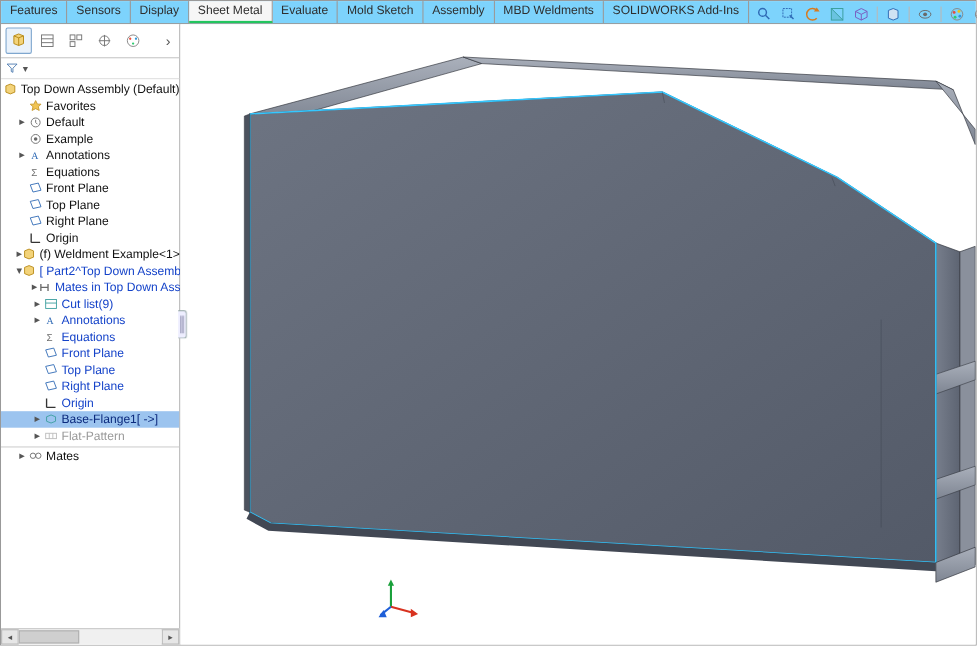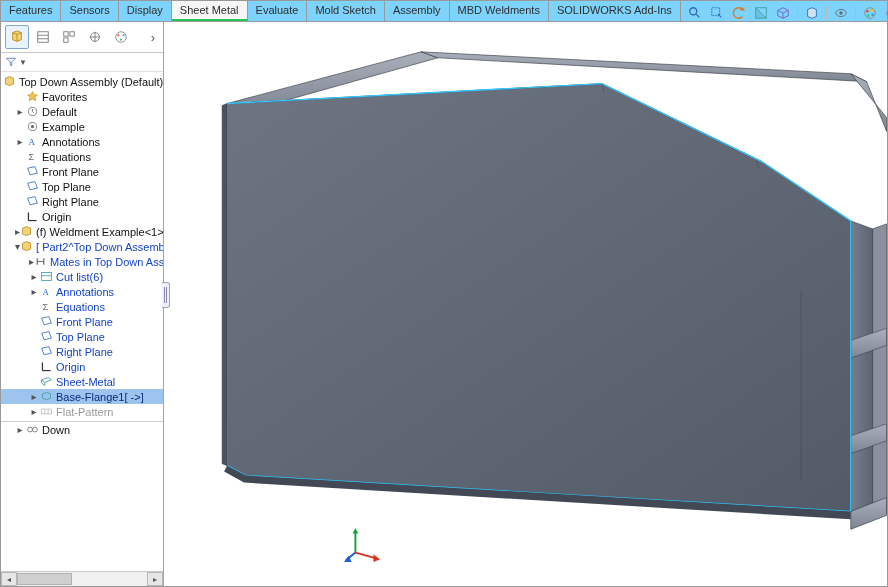--- a/index.html
+++ b/index.html
@@ -302,21 +302,21 @@
             <span class="lbl">Mates in Top Down Assembly</span>
           </div>
         <div class="node indent-2 blue">
             <span class="exp">▸</span>
             <span class="nico c-teal">
               <svg viewBox="0 0 16 16">
                 <rect x="2" y="3" width="12" height="10" fill="none" stroke="currentColor"></rect>
                 <line x1="2" y1="7" x2="14" y2="7" stroke="currentColor"></line>
               </svg>
             </span>
-            <span class="lbl">Cut list(6)</span>
+            <span class="lbl">Cut list(9)</span>
           </div>
         <div class="node indent-2 blue">
             <span class="exp">▸</span>
             <span class="nico c-blue">
               <svg viewBox="0 0 16 16">
                 <text x="3" y="12" font-size="11" fill="currentColor" font-family="serif">A</text>
               </svg>
             </span>
             <span class="lbl">Annotations</span>
           </div>
@@ -358,30 +358,20 @@
           </div>
         <div class="node indent-2 blue">
             <span class="exp"></span>
             <span class="nico">
               <svg viewBox="0 0 16 16">
                 <line x1="3" y1="13" x2="3" y2="3" stroke="#333" stroke-width="1.5"></line>
                 <line x1="3" y1="13" x2="13" y2="13" stroke="#333" stroke-width="1.5"></line>
               </svg>
             </span>
             <span class="lbl">Origin</span>
-          </div>
-        <div class="node indent-2 blue">
-            <span class="exp"></span>
-            <span class="nico c-teal">
-              <svg viewBox="0 0 16 16">
-                <path d="M2 6 L10 3 L14 6 L6 9 Z" fill="none" stroke="currentColor"></path>
-                <path d="M2 6 L2 10 L6 13 L6 9" fill="none" stroke="currentColor"></path>
-              </svg>
-            </span>
-            <span class="lbl">Sheet-Metal</span>
           </div>
         <div class="node indent-2 blue sel">
             <span class="exp">▸</span>
             <span class="nico c-teal">
               <svg viewBox="0 0 16 16">
                 <path d="M3 10 L3 5 L8 3 L13 5 L13 10" fill="none" stroke="currentColor"></path>
                 <path d="M3 10 L8 12 L13 10" fill="none" stroke="currentColor"></path>
               </svg>
             </span>
             <span class="lbl">Base-Flange1[ -&gt;]</span>
@@ -399,21 +389,21 @@
           </div>
         <div class="end-divider"></div>
         <div class="node indent-1">
             <span class="exp">▸</span>
             <span class="nico c-grey">
               <svg viewBox="0 0 16 16">
                 <circle cx="5" cy="8" r="3" fill="none" stroke="currentColor"></circle>
                 <circle cx="11" cy="8" r="3" fill="none" stroke="currentColor"></circle>
               </svg>
             </span>
-            <span class="lbl">Down</span>
+            <span class="lbl">Mates</span>
           </div>
       </div>
 
       <div class="hsb">
         <div class="btn">◂</div>
         <div class="track">
             <div class="thumb"></div>
           </div>
         <div class="btn">▸</div>
       </div>

